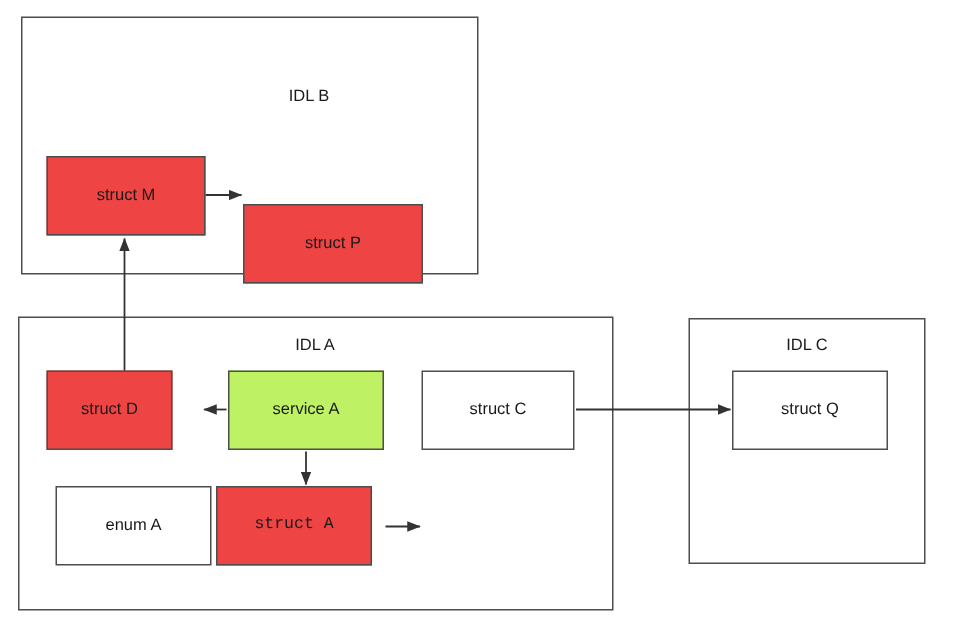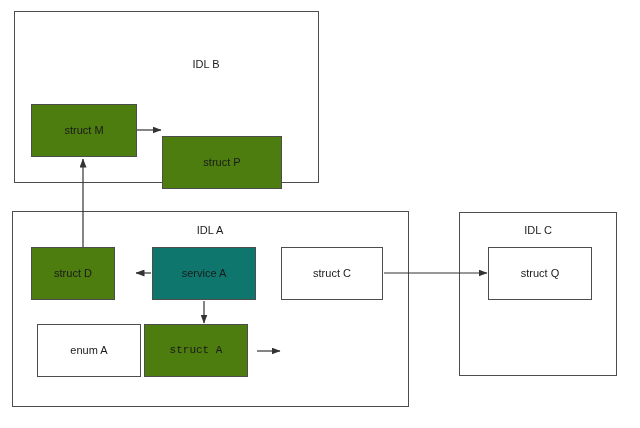--- a/index.html
+++ b/index.html
@@ -31,22 +31,22 @@
     border: 1px solid #4d4d4d;
     display: flex;
     align-items: center;
     justify-content: center;
     font-size: 11px;
     color: #1a1a1a;
     line-height: 1.2;
     text-align: center;
   }
   .node-box.fill-white  { background: #ffffff; }
-  .node-box.fill-light  { background: #4d7c0f; justify-content: center; }
-  .node-box.fill-medium { background: #0f766e; }
+  .node-box.fill-light  { background: #ef4444; justify-content: center; }
+  .node-box.fill-medium { background: #bef264; }
   .container-label {
     position: absolute;
     font-size: 11px;
     color: #1a1a1a;
     text-align: center;
     white-space: nowrap;
   }
   .edge-layer {
     position: absolute;
     left: 0;

